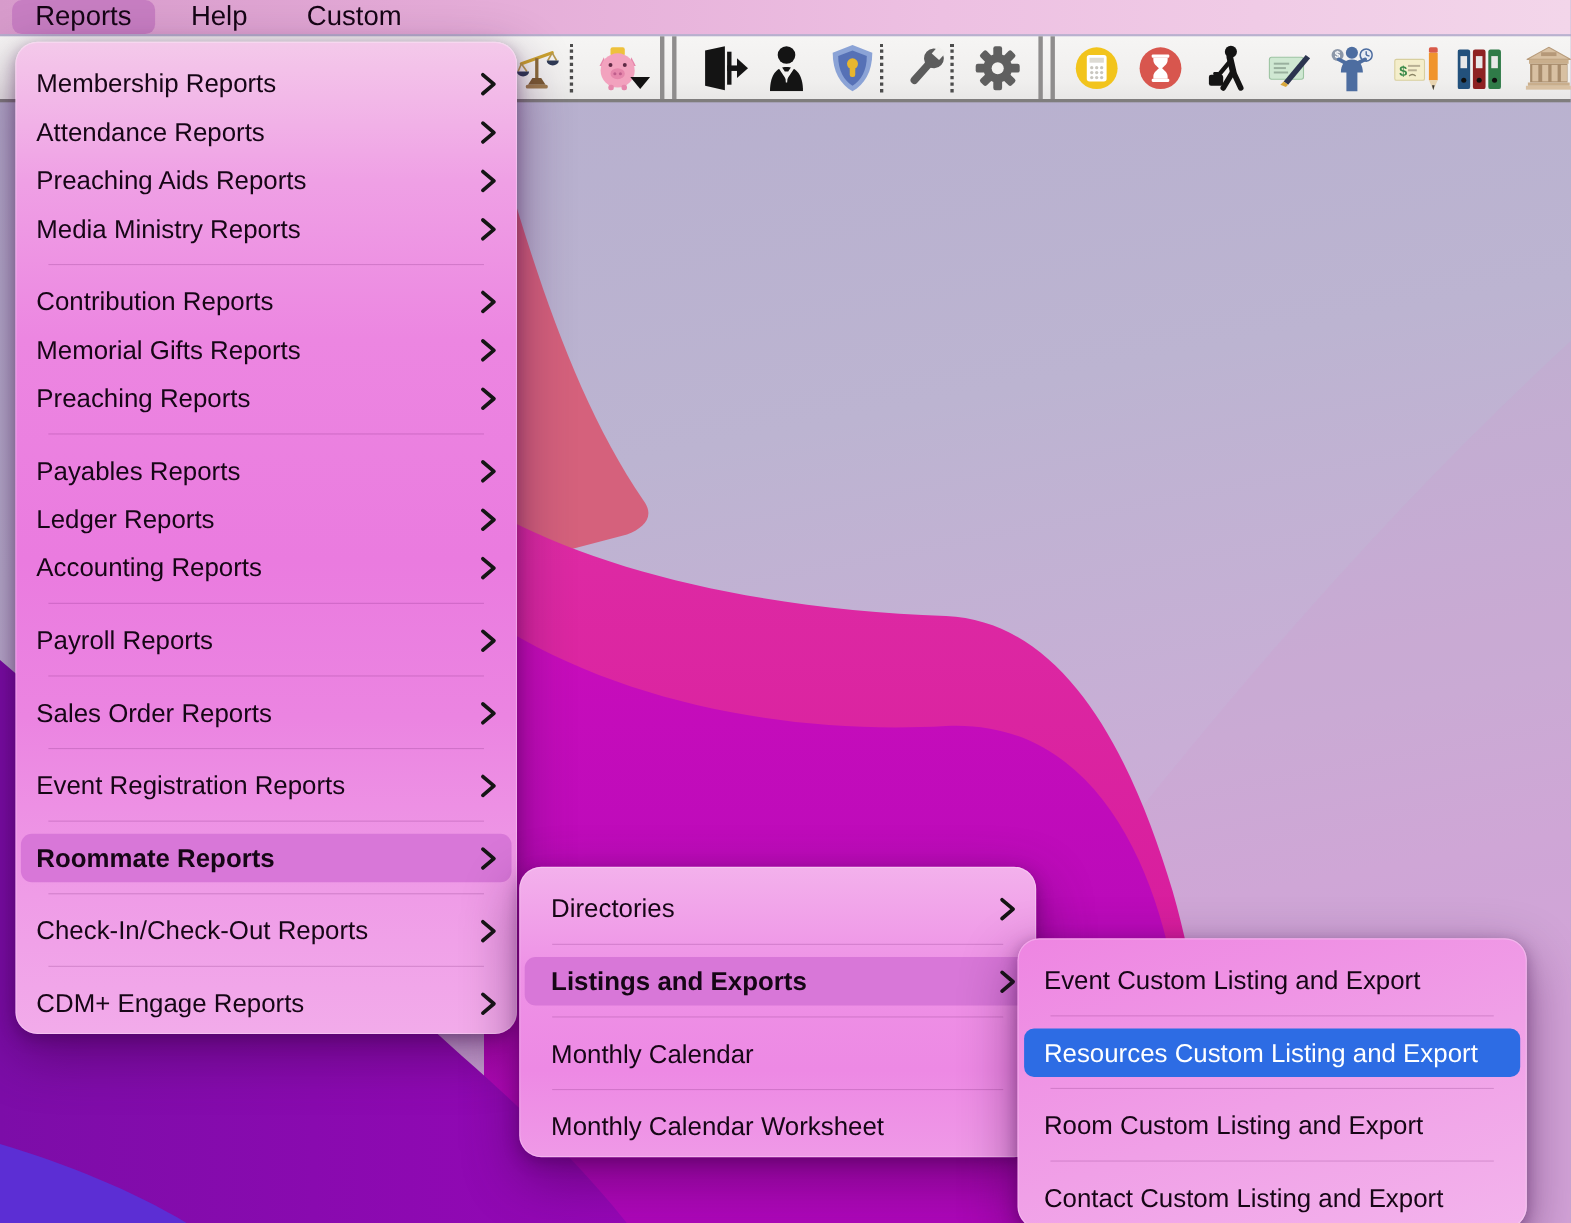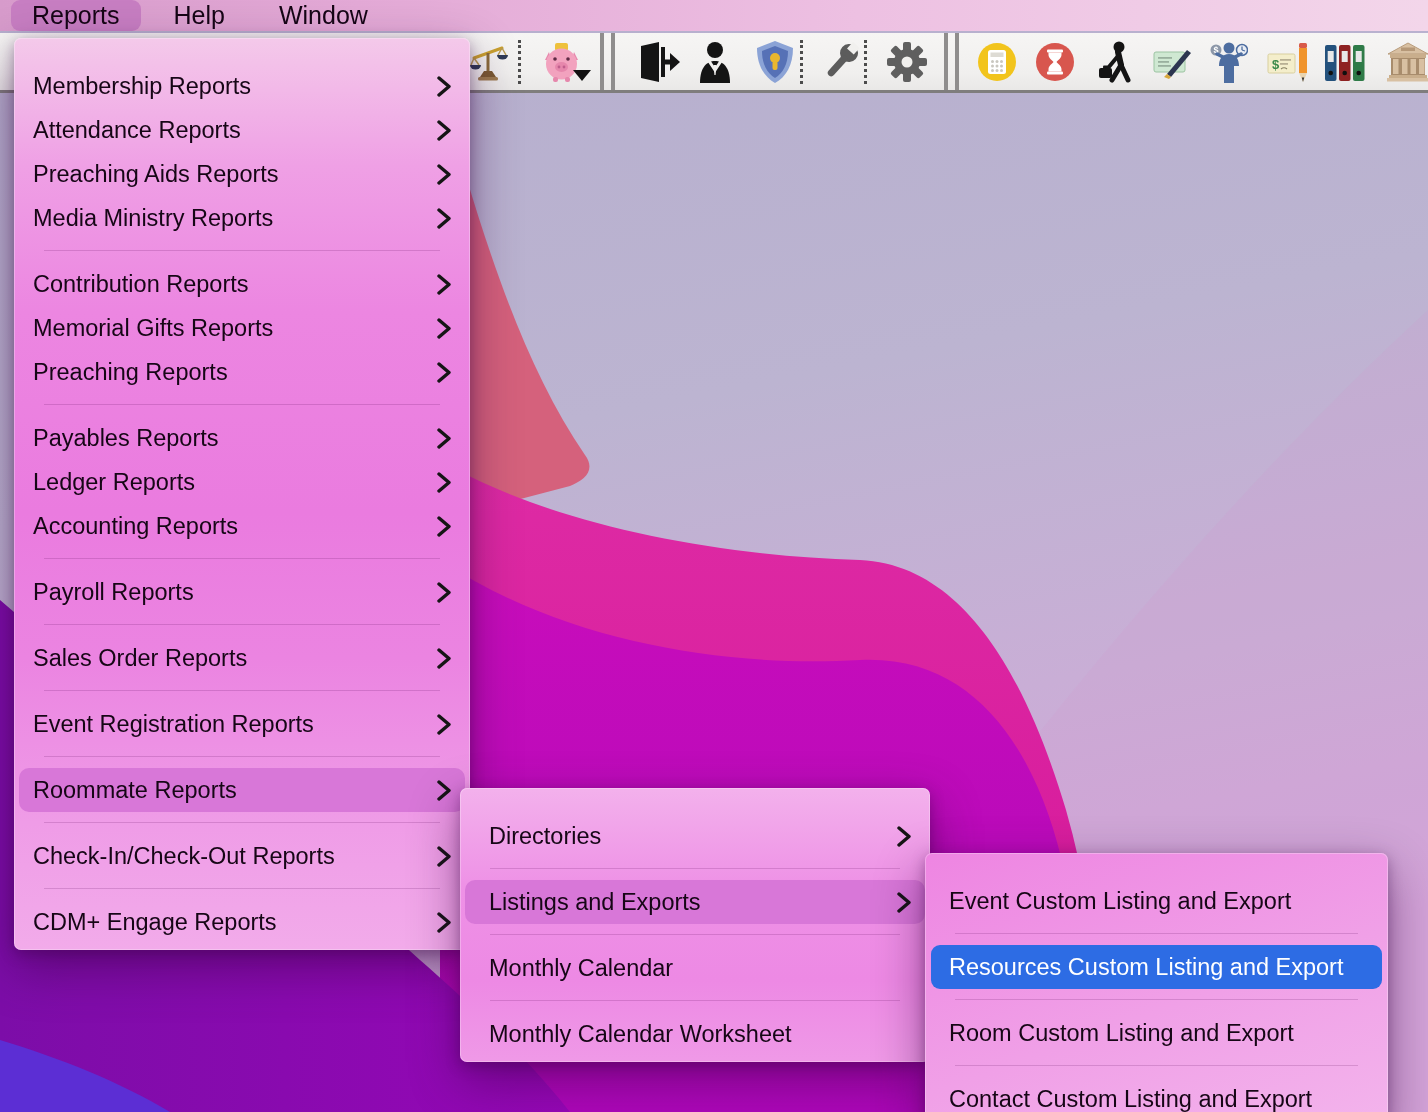--- a/index.html
+++ b/index.html
@@ -26,36 +26,36 @@
     background:linear-gradient(180deg,#f6f5f4 0%,#f0efee 70%,#e9e8e7 100%);
     border-bottom:3px solid #7f7d7d;box-sizing:border-box;
   }
   .tb{position:absolute;top:50%;transform:translateY(-50%);}
   .tb-btn{cursor:default;}
   .dotsep{height:44px;width:0;border-left:3px dotted #4c4c4c;}
   .dblsep{top:0;bottom:0;transform:none;height:57px;display:flex;gap:7px;}
   .dblsep span{display:block;width:4px;height:100%;background:#8f8d8d;}
   
   .menu{
-    position:absolute;border-radius:7px;box-sizing:border-box;
-    padding:26px 0 6px 0;
+    position:absolute;border-radius:20px;box-sizing:border-box;
+    padding:16px 0 6px 0;
     box-shadow:0 18px 50px rgba(55,0,65,.48),0 4px 14px rgba(55,0,65,.35),inset 0 0 0 1px rgba(255,255,255,.28);
   }
   .menu-item{
     height:44px;display:flex;align-items:center;
     margin:0 5px;padding:0 13px 0 14px;border-radius:10px;
     font-size:23.5px;color:#160616;white-space:nowrap;
   }
   .menu-item .chev{margin-left:auto;display:flex;align-items:center;}
   .menu-sep{height:1px;background:rgba(88,12,88,.18);margin:10px 30px 11px 30px;}
-  .menu-item.hl-pink{background:#d877d8;}
+  .menu-item.hl-pink{background:#d877d8;font-weight:bold;}
   .menu-item.hl-blue{background:#2d6ce4;color:#ffffff;border-radius:9px;}
   #menu-main{left:14px;top:38px;width:456px;z-index:10;
     background:linear-gradient(180deg,#f4c9ea 0%,#efa0e5 14%,#ec86e1 30%,#ea7bdf 52%,#eb84e1 68%,#ef9ce7 86%,#f2abea 100%);}
-  #menu-sub{left:460px;top:788px;width:470px;z-index:11;
+  #menu-sub{left:472px;top:788px;width:470px;z-index:11;
     background:linear-gradient(180deg,#f3b1ec 0%,#ee92e6 35%,#ed89e4 70%,#ef99e7 100%);}
   #menu-sub .menu-item{padding-left:24px;}
   #menu-sub2{left:925px;top:853px;width:463px;z-index:12;
     background:linear-gradient(160deg,#ee85e2 0%,#f0a0e7 55%,#f3b4ec 100%);}
   #menu-sub2 .menu-item{padding-left:18px;margin:0 6px;}
 </style>
 </head>
 <body>
 
 <svg id="wallpaper" width="1428" height="1112" viewBox="0 0 1428 1112" preserveAspectRatio="none">
@@ -270,21 +270,21 @@
         <rect x="32" y="17" width="5.5" height="15"></rect>
     </g>
     <rect x="2" y="33" width="38" height="3" fill="#c9ae8c"></rect>
     <rect x="0" y="36" width="42" height="3.5" fill="#d8c0a2"></rect>
   </svg>
 </div>
 
 <div class="menubar">
   <div class="menubar-item active">Reports</div>
   <div class="menubar-item plain">Help</div>
-  <div class="menubar-item plain">Window</div>
+  <div class="menubar-item plain">Custom</div>
 </div>
 
 <svg width="0" height="0" style="position:absolute">
   <defs>
     <g id="chevR">
       <polyline points="2,3 12,11.5 2,20" fill="none" stroke="#151515" stroke-width="3.4" stroke-linecap="round" stroke-linejoin="round"></polyline>
     </g>
   </defs>
 </svg>
 

